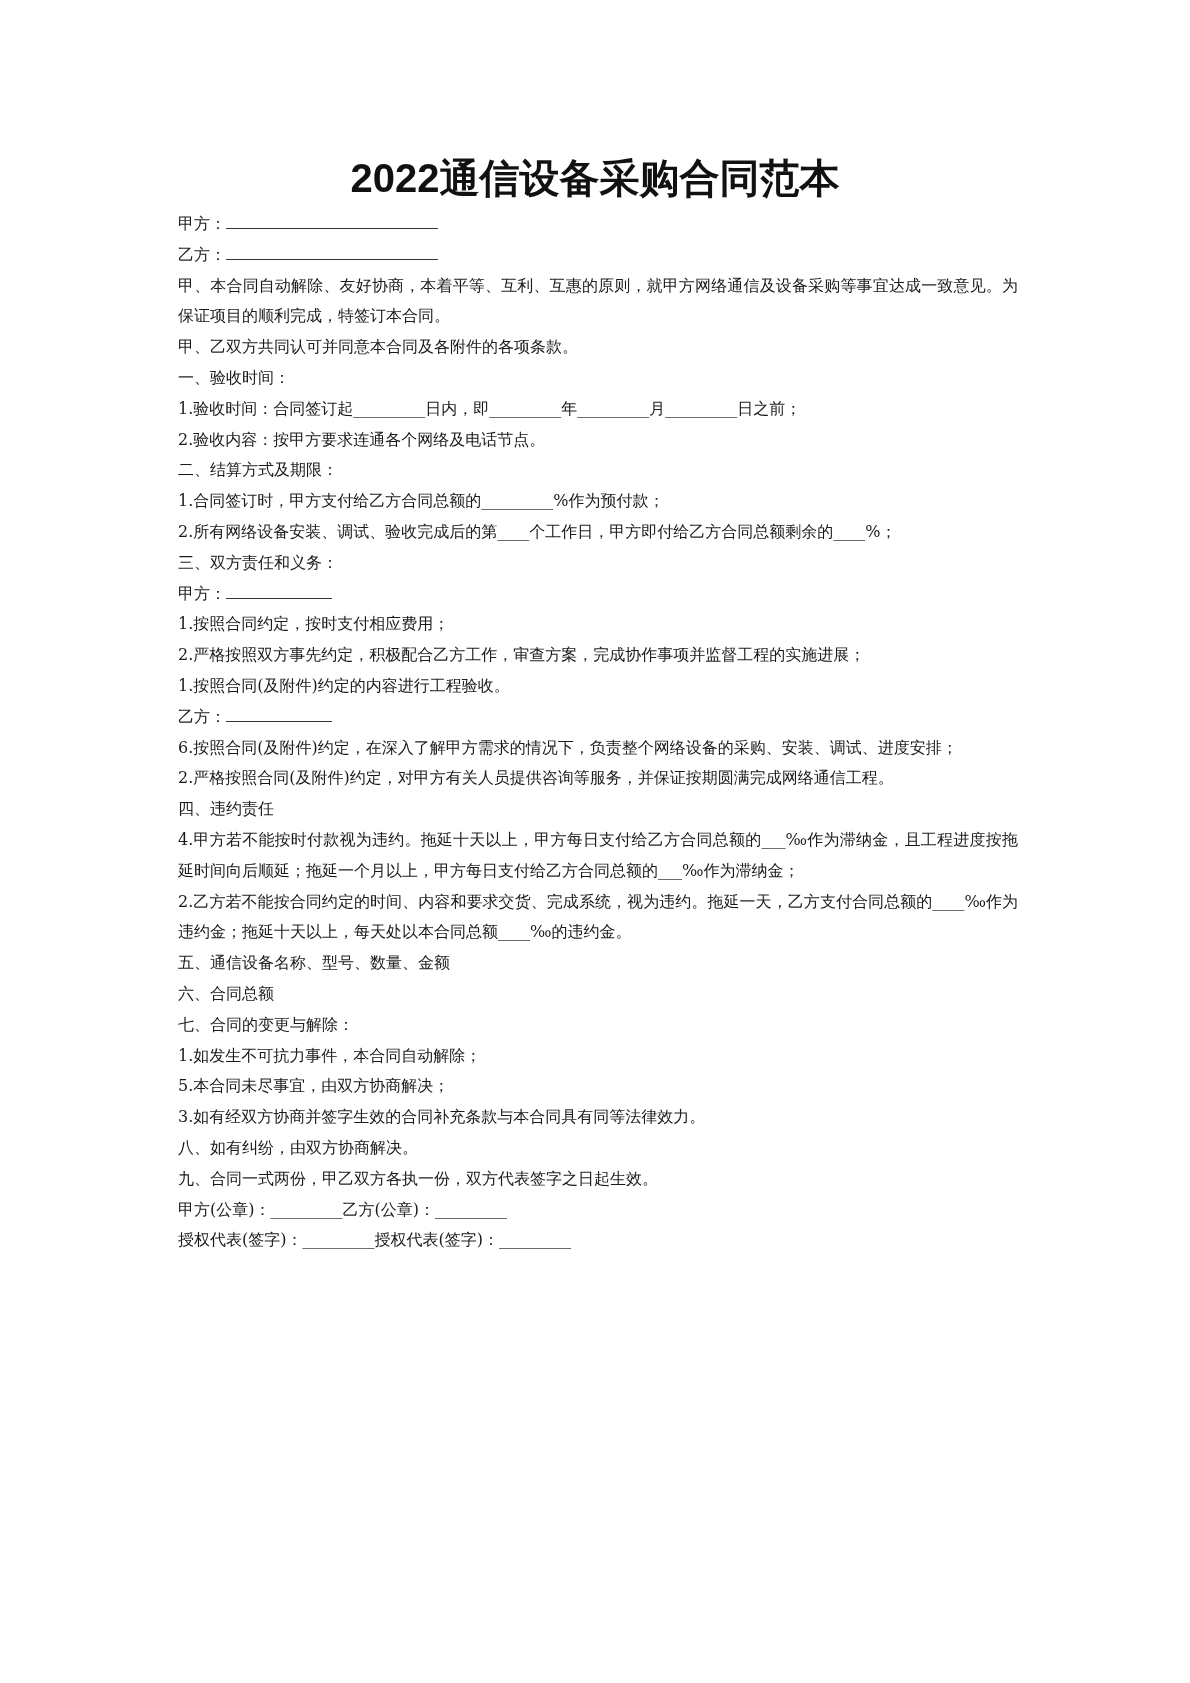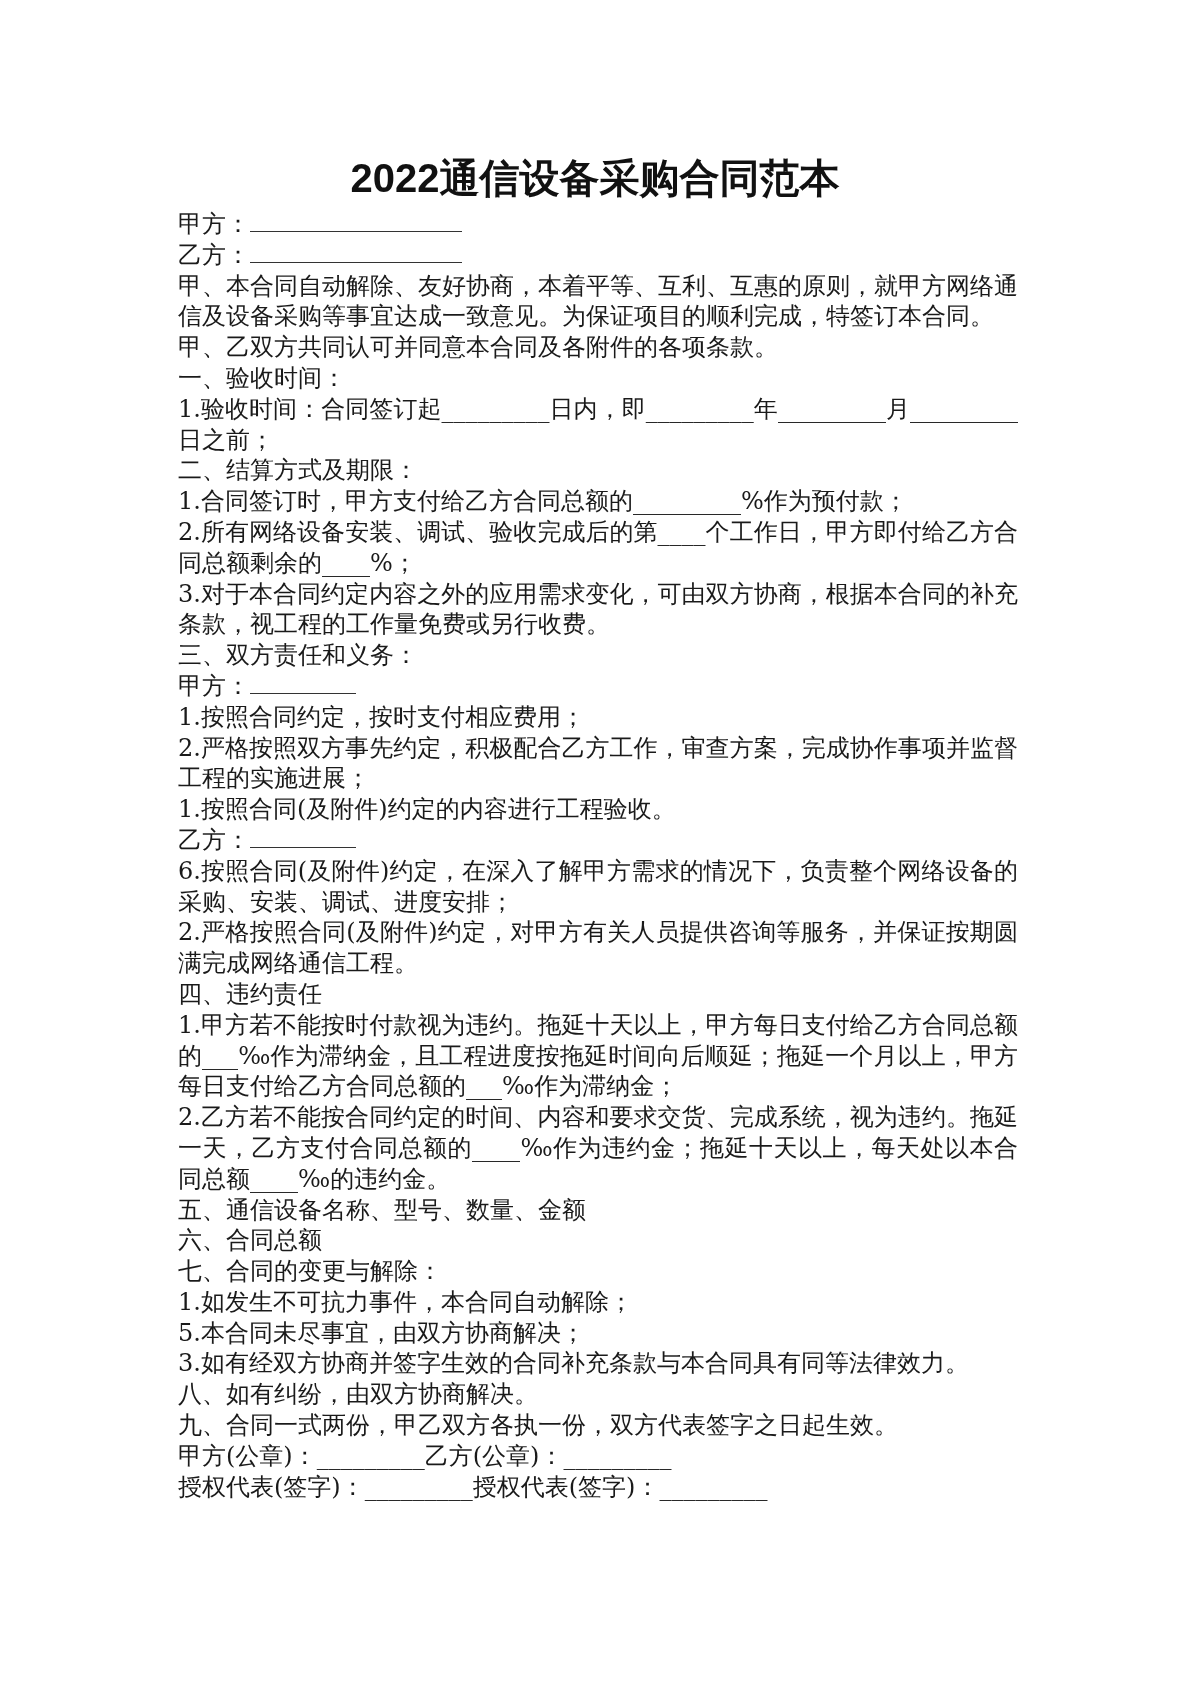--- a/index.html
+++ b/index.html
@@ -9,52 +9,52 @@
     }
     .title {
       position: absolute; left: 0; top: 150px; width: 1190px; text-align: center;
       font-family: "Liberation Sans", "DejaVu Sans", sans-serif;
       font-weight: bold; font-size: 40px; line-height: 56px; color: #111;
       letter-spacing: 0px;
     }
     .body {
       position: absolute; left: 178px; top: 209px; width: 840px;
       font-family: "DejaVu Serif", "Liberation Serif", serif;
-      font-size: 24px; line-height: 30.8px; color: #1a1a1a;
+      font-size: 16px; line-height: 30.8px; color: #1a1a1a;
     }
     .line { white-space: nowrap; }
     .para { white-space: normal; text-align: justify; }
     .blank { display: inline-block; border-bottom: 1px solid #333; height: 18px; vertical-align: baseline; }
   </style>
 </head>
 <body>
 
 <div class="page">
   <div class="title">2022通信设备采购合同范本</div>
   <div class="body">
     <div class="line"><span>甲方：</span><span class="blank" style="width:212px"></span></div>
     <div class="line"><span>乙方：</span><span class="blank" style="width:212px"></span></div>
     <div class="para">甲、本合同自动解除、友好协商，本着平等、互利、互惠的原则，就甲方网络通信及设备采购等事宜达成一致意见。为保证项目的顺利完成，特签订本合同。</div>
     <div class="para">甲、乙双方共同认可并同意本合同及各附件的各项条款。</div>
     <div class="para">一、验收时间：</div>
     <div class="para">1.验收时间：合同签订起_________日内，即_________年_________月_________日之前；</div>
+    <div class="para">2.验收内容：按甲方要求连通各个网络及电话节点。</div>
     <div class="para">二、结算方式及期限：</div>
     <div class="para">1.合同签订时，甲方支付给乙方合同总额的_________%作为预付款；</div>
     <div class="para">2.所有网络设备安装、调试、验收完成后的第____个工作日，甲方即付给乙方合同总额剩余的____%；</div>
-    <div class="para">3.对于本合同约定内容之外的应用需求变化，可由双方协商，根据本合同的补充条款，视工程的工作量免费或另行收费。</div>
     <div class="para">三、双方责任和义务：</div>
     <div class="line"><span>甲方：</span><span class="blank" style="width:106px"></span></div>
     <div class="para">1.按照合同约定，按时支付相应费用；</div>
     <div class="para">2.严格按照双方事先约定，积极配合乙方工作，审查方案，完成协作事项并监督工程的实施进展；</div>
     <div class="para">1.按照合同(及附件)约定的内容进行工程验收。</div>
     <div class="line"><span>乙方：</span><span class="blank" style="width:106px"></span></div>
     <div class="para">6.按照合同(及附件)约定，在深入了解甲方需求的情况下，负责整个网络设备的采购、安装、调试、进度安排；</div>
     <div class="para">2.严格按照合同(及附件)约定，对甲方有关人员提供咨询等服务，并保证按期圆满完成网络通信工程。</div>
     <div class="para">四、违约责任</div>
-    <div class="para">1.甲方若不能按时付款视为违约。拖延十天以上，甲方每日支付给乙方合同总额的___‰作为滞纳金，且工程进度按拖延时间向后顺延；拖延一个月以上，甲方每日支付给乙方合同总额的___‰作为滞纳金；</div>
+    <div class="para">4.甲方若不能按时付款视为违约。拖延十天以上，甲方每日支付给乙方合同总额的___‰作为滞纳金，且工程进度按拖延时间向后顺延；拖延一个月以上，甲方每日支付给乙方合同总额的___‰作为滞纳金；</div>
     <div class="para">2.乙方若不能按合同约定的时间、内容和要求交货、完成系统，视为违约。拖延一天，乙方支付合同总额的____‰作为违约金；拖延十天以上，每天处以本合同总额____‰的违约金。</div>
     <div class="para">五、通信设备名称、型号、数量、金额</div>
     <div class="para">六、合同总额</div>
     <div class="para">七、合同的变更与解除：</div>
     <div class="para">1.如发生不可抗力事件，本合同自动解除；</div>
     <div class="para">5.本合同未尽事宜，由双方协商解决；</div>
     <div class="para">3.如有经双方协商并签字生效的合同补充条款与本合同具有同等法律效力。</div>
     <div class="para">八、如有纠纷，由双方协商解决。</div>
     <div class="para">九、合同一式两份，甲乙双方各执一份，双方代表签字之日起生效。</div>
     <div class="line">甲方(公章)：_________乙方(公章)：_________</div>

